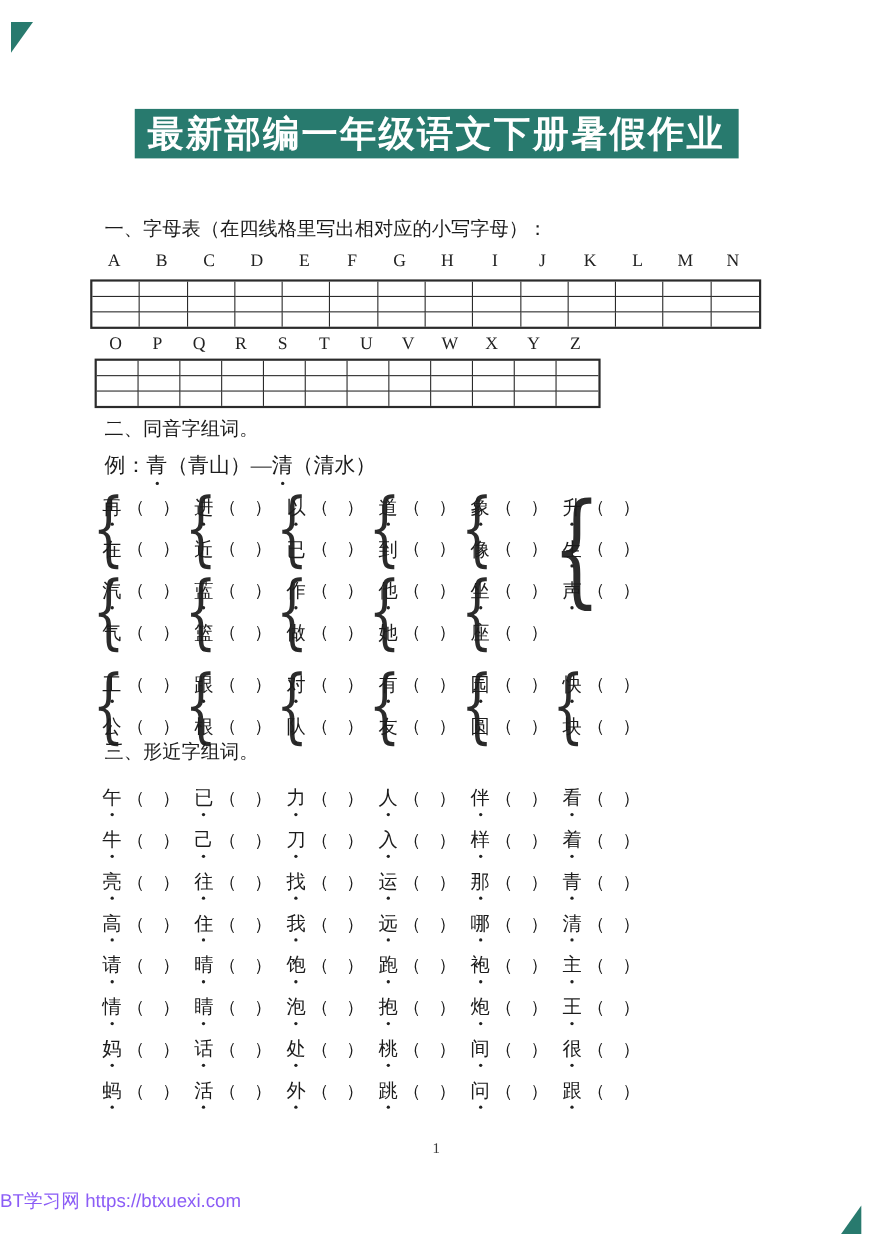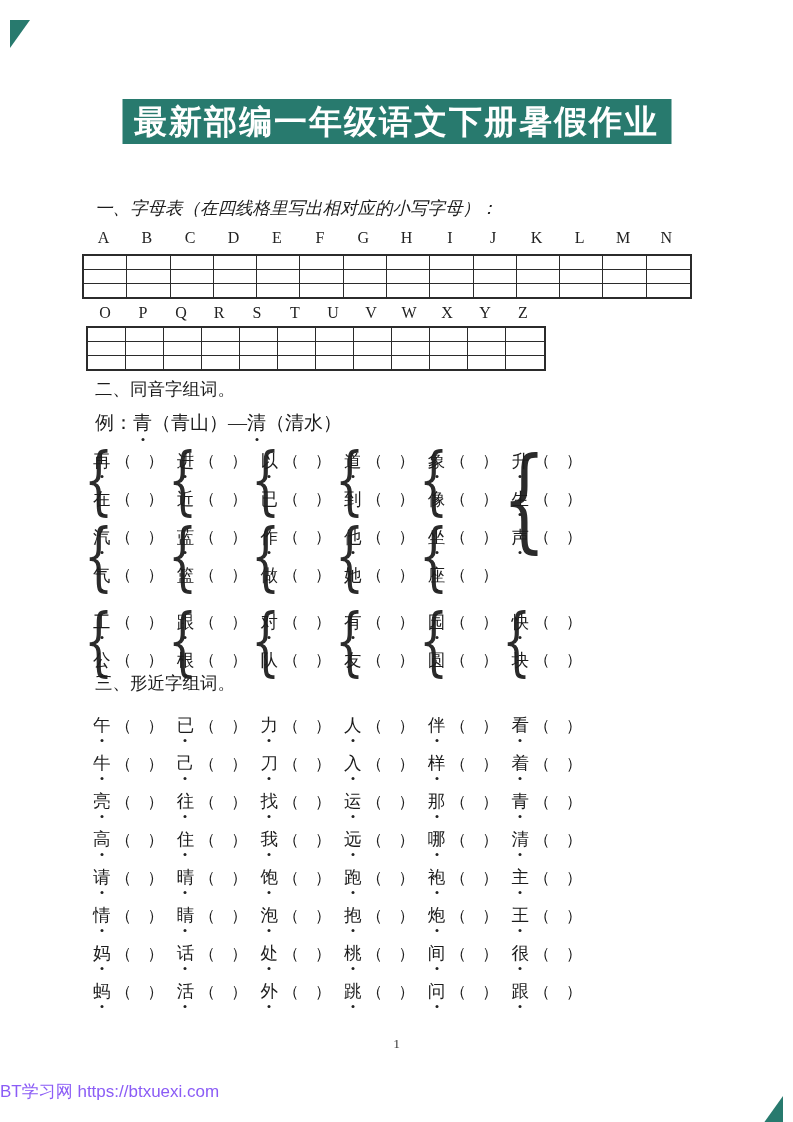--- a/index.html
+++ b/index.html
@@ -21,21 +21,21 @@
     color:#ffffff; font-family:"Liberation Sans", sans-serif;
     font-weight:700; font-size:33px; letter-spacing:2px; white-space:nowrap;
   }
   .subtitle {
     top:143px; left:0; width:793px; text-align:center;
     color:#e8802b; font-family:"Liberation Sans", sans-serif;
     font-weight:700; font-size:21px;
   }
 
   .s-head { left:95px; font-size:17.5px; white-space:nowrap; }
-  #s1-head { top:184px;font-style:italic; }
+  #s1-head { top:184px; }
   #s2-head { top:365px;text-align:center; }
   #s3-head { top:659px; }
 
   
   .letters { display:flex; }
   .letters span { flex:1; text-align:center; font-size:16px; color:#222; }
   #letters1 { top:217px; left:82px; width:606px; }
   #letters2 { top:292px; left:86px; width:456px; }
 
   

